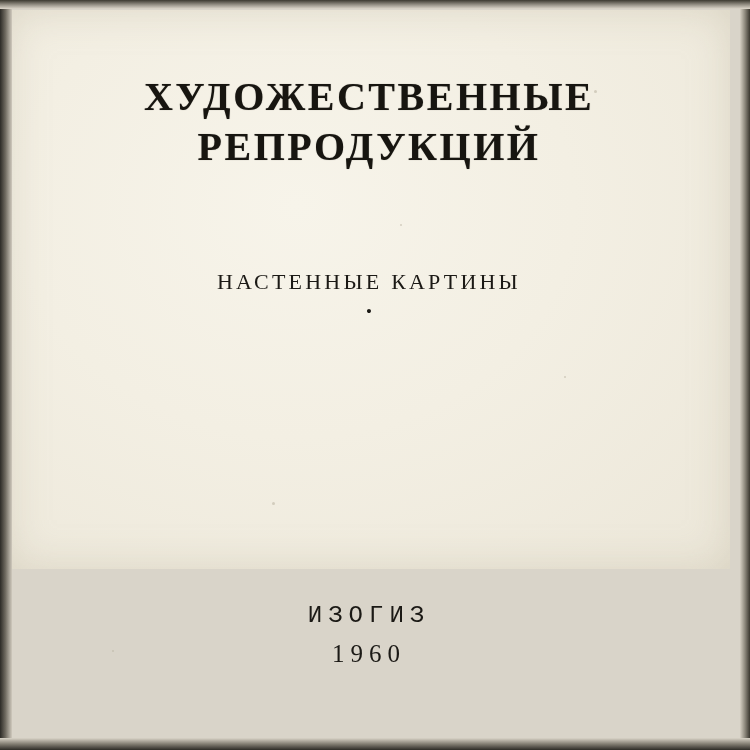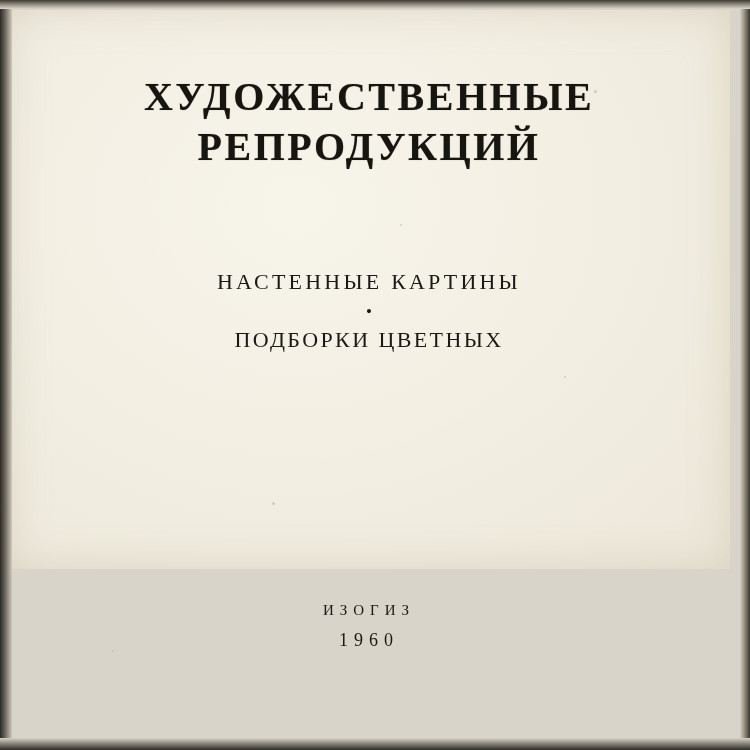--- a/index.html
+++ b/index.html
@@ -136,28 +136,28 @@
     color: #1b1915;
   }
 
   .imprint-block {
     position: absolute;
     left: 0;
     right: 0;
     top: 592px;
   }
   .imprint-publisher {
-    font-family: Liberation Serif, serif;
-    font-size: 15px;
+    font-family: Liberation Mono, monospace;
+    font-size: 24px;
     letter-spacing: 6px;
     color: #1b1915;
   }
   .imprint-year {
     font-family: "Liberation Serif", serif;
-    font-size: 18px;
+    font-size: 25px;
     letter-spacing: 6px;
     margin-top: 11px;
     color: #1b1915;
   }
 </style>
 </head>
 <body>
 
 <div id="page">
 
@@ -174,21 +174,20 @@
       <div class="content">
 
         <div class="title-block">
           <div class="title-line">ХУДОЖЕСТВЕННЫЕ</div>
           <div class="title-line">РЕПРОДУКЦИЙ</div>
         </div>
 
         <div class="subtitle-block">
           <div class="sub-line">НАСТЕННЫЕ КАРТИНЫ</div>
           <div class="dot-sep">•</div>
-          <div class="sub-line tight">ПОДБОРКИ ЦВЕТНЫХ</div>
         </div>
 
         <div class="imprint-block">
           <div class="imprint-publisher">ИЗОГИЗ</div>
           <div class="imprint-year">1960</div>
         </div>
 
       </div>
     </div>
 

